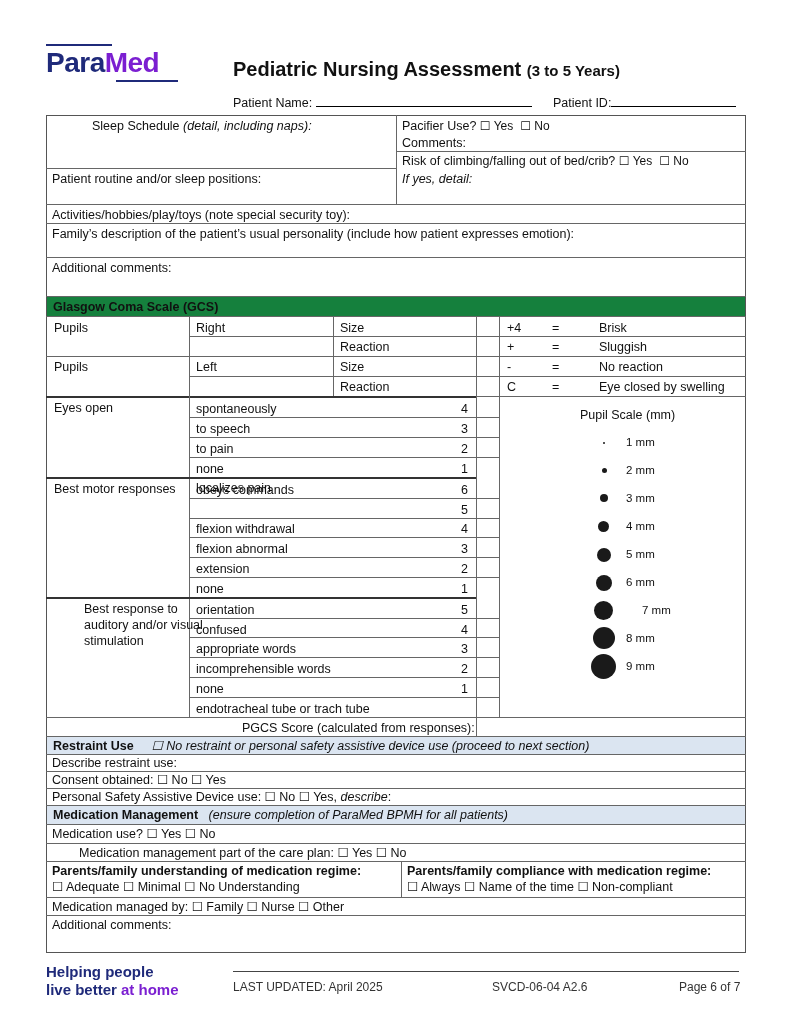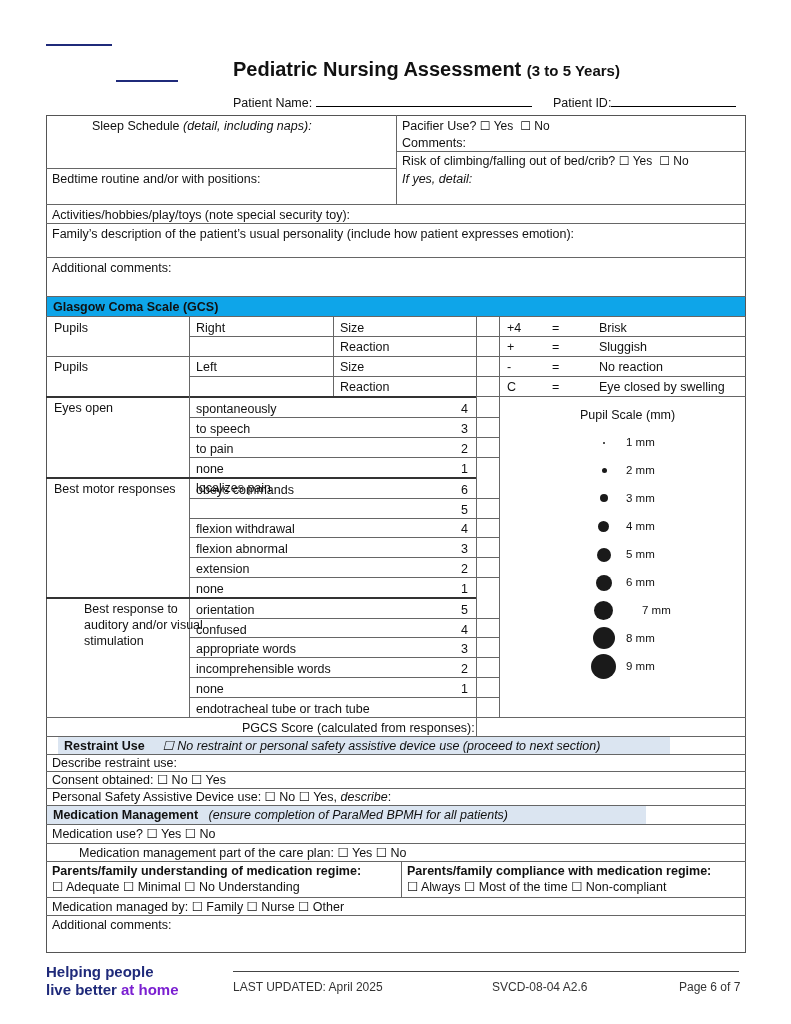--- a/index.html
+++ b/index.html
@@ -12,38 +12,39 @@
   .logo .para { color:#1f2a7a; }
   .logo .med { color:#7b1fd1; }
   .title { left:233px; top:58px; font-size:20px; font-weight:bold; }
   .title .sub { font-size:15px; }
   .pline { top:94px; font-size:12.5px; }
   .uline { display:inline-block; border-bottom:1px solid #000; height:12px; vertical-align:baseline; }
   .cell { position:absolute; box-sizing:border-box; padding:2px 6px; font-size:12.5px; line-height:16px; white-space:nowrap; }
   .hl { position:absolute; height:0; border-top:1px solid #666; }
   .vl { position:absolute; width:0; border-left:1px solid #666; }
   .frame { position:absolute; border:1px solid #555; box-sizing:border-box; }
-  .gcs-head { background:#0ea5e9; }
+  .gcs-head { background:#15803d; }
   .blue-head { background:#dbe5f1; }
   .bold { font-weight:bold; }
   i { font-style:italic; }
   .num { text-align:right; }
   .dot { position:absolute; border-radius:50%; background:#1a1a1a; }
   .mm { position:absolute; font-size:11.5px; }
   .footer-tag { left:46px; top:963px; font-size:15px; font-weight:bold; color:#1f2a7a; line-height:18px; }
   .footer-tag .at { color:#7b1fd1; }
   .fline { left:233px; top:971px; width:506px; border-top:1px solid #444; }
   .ftxt { top:980px; font-size:12px; color:#333; }
   .cb { font-size:12px; }
 </style>
 </head>
 <body>
 
 <div class="abs logo">
   <div class="bar-top"></div>
+  <div class="txt"><span class="para">Para</span><span class="med">Med</span></div>
   <div class="bar-bot"></div>
 </div>
 <div class="abs title"><span>Pediatric Nursing Assessment</span> <span class="sub">(3 to 5 Years)</span></div>
 
 <div class="abs pline" style="left:233px;">
   <span>Patient Name:</span>
   <span class="uline" style="width:216px;"></span>
 </div>
 <div class="abs pline" style="left:553px;">
   <span>Patient ID:</span><span class="uline" style="width:125px;"></span>
@@ -52,21 +53,21 @@
 <div class="frame" style="left:46px; top:115px; width:700px; height:838px;"></div>
 
 <div class="vl" style="left:396px; top:115px; height:89px;"></div>
 <div class="hl" style="left:396px; top:151px; width:350px;"></div>
 <div class="hl" style="left:46px; top:168px; width:350px;"></div>
 <div class="cell" style="left:46px; top:116px;margin-left:40px;"><span>Sleep Schedule</span> <i>(detail, including naps):</i></div>
 <div class="cell" style="left:396px; top:116px;"><span>Pacifier Use?</span> <span class="cb">☐ Yes</span>&nbsp;&nbsp;<span class="cb">☐ No</span></div>
 <div class="cell" style="left:396px; top:133px;">Comments:</div>
 <div class="cell" style="left:396px; top:151px;"><span>Risk of climbing/falling out of bed/crib?</span> <span class="cb">☐ Yes</span>&nbsp;&nbsp;<span class="cb">☐ No</span></div>
 <div class="cell" style="left:396px; top:169px;"><i>If yes, detail:</i></div>
-<div class="cell" style="left:46px; top:169px;">Bedtime routine and/or with positions:</div>
+<div class="cell" style="left:46px; top:169px;">Patient routine and/or sleep positions:</div>
 
 <div class="hl" style="left:46px; top:204px; width:700px;"></div>
 <div class="cell" style="left:46px; top:205px;">Activities/hobbies/play/toys (note special security toy):</div>
 <div class="hl" style="left:46px; top:223px; width:700px;"></div>
 <div class="cell" style="left:46px; top:224px;">Family’s description of the patient’s usual personality (include how patient expresses emotion):</div>
 <div class="hl" style="left:46px; top:257px; width:700px;"></div>
 <div class="cell" style="left:46px; top:258px;">Additional comments:</div>
 
 <div class="hl" style="left:46px; top:296px; width:700px;"></div>
 <div class="cell gcs-head bold" style="left:47px; top:297px; width:698px; height:19px;">Glasgow Coma Scale (GCS)</div>
@@ -191,45 +192,45 @@
 <div class="dot" style="left:593px; top:627px; width:22px; height:22px;"></div>
 <div class="mm" style="left:626px; top:632px;">8 mm</div>
 <div class="dot" style="left:591px; top:654px; width:25px; height:25px;"></div>
 <div class="mm" style="left:626px; top:660px;">9 mm</div>
 
 <div class="cell" style="left:236px; top:718px;">PGCS Score (calculated from responses):</div>
 <div class="vl" style="left:476px; top:717px; height:19px;"></div>
 <div class="cell" style="left:477px; top:718px; width:268px; height:18px;"></div>
 <div class="hl" style="left:46px; top:736px; width:700px;"></div>
 
-<div class="cell blue-head" style="left:47px; top:737px; width:612px; height:17px; padding-top:1px;margin-left:11px;"><span class="bold">Restraint Use</span><span style="display:inline-block; width:18px;"></span><i>☐ No restraint or personal safety assistive device use (proceed to next section)</i></div>
+<div class="cell blue-head" style="left:47px; top:737px; width:698px; height:17px; padding-top:1px;"><span class="bold">Restraint Use</span><span style="display:inline-block; width:18px;"></span><i>☐ No restraint or personal safety assistive device use (proceed to next section)</i></div>
 <div class="hl" style="left:46px; top:754px; width:700px;"></div>
 <div class="cell" style="left:46px; top:754px; padding-top:1px;text-align:right;">Describe restraint use:</div>
 <div class="hl" style="left:46px; top:771px; width:700px;"></div>
 <div class="cell" style="left:46px; top:771px; padding-top:1px;">Consent obtained: ☐ No  ☐ Yes</div>
 <div class="hl" style="left:46px; top:788px; width:700px;"></div>
 <div class="cell" style="left:46px; top:788px; padding-top:1px;"><span>Personal Safety Assistive Device use: ☐ No  ☐ Yes, </span><i>describe</i><span>:</span></div>
 <div class="hl" style="left:46px; top:805px; width:700px;"></div>
 
-<div class="cell blue-head" style="left:47px; top:806px; width:599px; height:18px; padding-top:1px;"><span class="bold">Medication Management</span>&nbsp;&nbsp;&nbsp;<i>(ensure completion of ParaMed BPMH for all patients)</i></div>
+<div class="cell blue-head" style="left:47px; top:806px; width:698px; height:18px; padding-top:1px;"><span class="bold">Medication Management</span>&nbsp;&nbsp;&nbsp;<i>(ensure completion of ParaMed BPMH for all patients)</i></div>
 <div class="hl" style="left:46px; top:824px; width:700px;"></div>
 <div class="cell" style="left:46px; top:825px; padding-top:1px;">Medication use? ☐ Yes  ☐ No</div>
 <div class="hl" style="left:46px; top:843px; width:700px;"></div>
 <div class="cell" style="left:46px; top:844px; padding-top:1px;padding-left:33px;">Medication management part of the care plan: ☐ Yes  ☐ No</div>
 <div class="hl" style="left:46px; top:861px; width:700px;"></div>
 <div class="vl" style="left:401px; top:861px; height:36px;"></div>
 <div class="cell bold" style="left:46px; top:862px; padding-top:1px;">Parents/family understanding of medication regime:</div>
 <div class="cell" style="left:46px; top:878px; padding-top:1px;">☐ Adequate  ☐ Minimal  ☐ No Understanding</div>
 <div class="cell bold" style="left:401px; top:862px; padding-top:1px;">Parents/family compliance with medication regime:</div>
-<div class="cell" style="left:401px; top:878px; padding-top:1px;">☐ Always  ☐ Most of the time  ☐ Non-compliant</div>
+<div class="cell" style="left:401px; top:878px; padding-top:1px;">☐ Always  ☐ Name of the time  ☐ Non-compliant</div>
 <div class="hl" style="left:46px; top:897px; width:700px;"></div>
 <div class="cell" style="left:46px; top:898px; padding-top:1px;">Medication managed by: ☐ Family  ☐ Nurse  ☐ Other</div>
 <div class="hl" style="left:46px; top:915px; width:700px;"></div>
 <div class="cell" style="left:46px; top:916px; padding-top:1px;">Additional comments:</div>
 
 <div class="abs footer-tag">
   <div>Helping people</div>
   <div><span>live better </span><span class="at">at home</span></div>
 </div>
 <div class="abs fline"></div>
 <div class="abs ftxt" style="left:233px;">LAST UPDATED: April 2025</div>
-<div class="abs ftxt" style="left:492px;">SVCD-08-04 A2.6</div>
+<div class="abs ftxt" style="left:492px;">SVCD-06-04 A2.6</div>
 <div class="abs ftxt" style="left:679px;">Page 6 of 7</div>
 
 </body></html>

